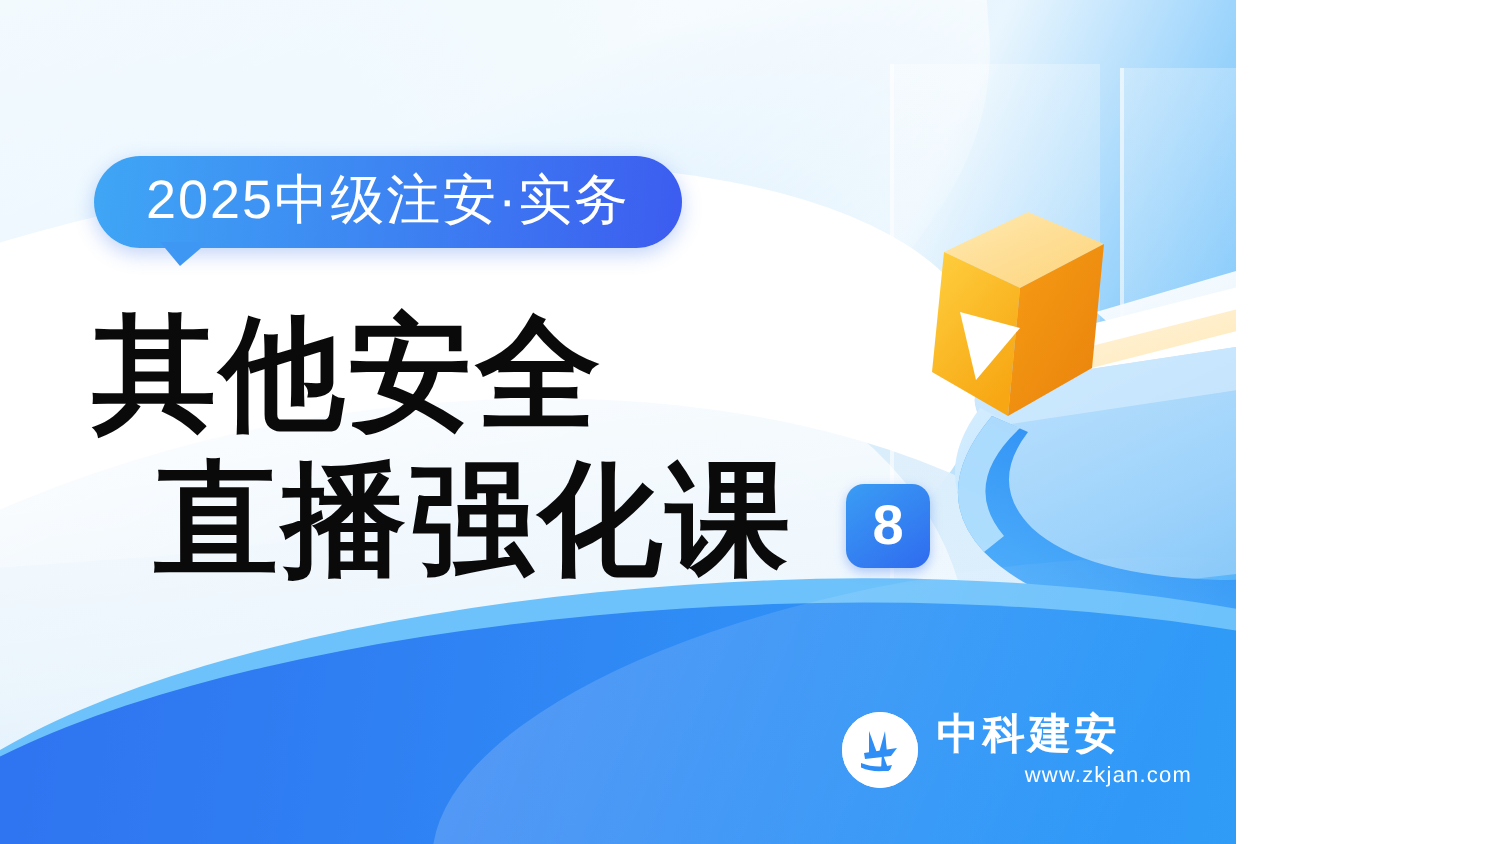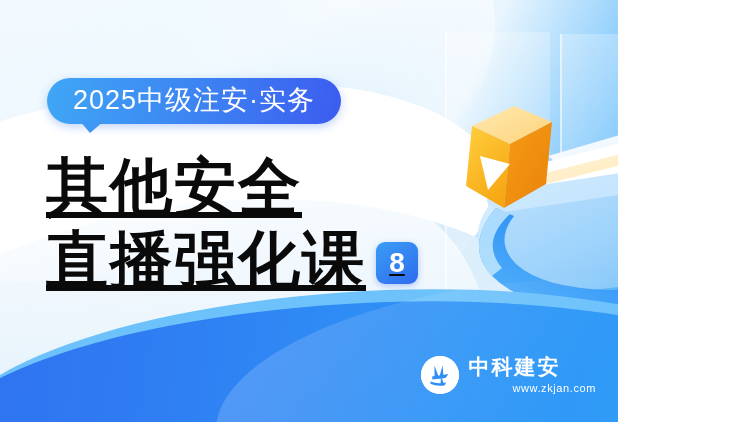--- a/index.html
+++ b/index.html
@@ -102,24 +102,23 @@
   
   #headline{
     position:absolute;left:46px;top:152px;
     color:#0a0a0a;
     font-family:"DejaVu Serif","Liberation Serif",serif;
     font-weight:bold;
     font-size:62px;
     line-height:1.13;
     letter-spacing:2px;
     white-space:nowrap;
-    text-decoration:underline;
   }
   .hl-line{position:relative;display:block;height:72px;}
-  #hl-line-2{display:flex;align-items:center;gap:10px;}
+  #hl-line-2{display:flex;align-items:center;gap:26px;margin-left:31px;}
   #title-highlight{
     position:absolute;left:2px;top:55px;
     width:148px;height:17px;
     background:#f7ef3d;
     z-index:-1;
   }
   #lesson-number{
     display:inline-flex;align-items:center;justify-content:center;
     width:42px;height:42px;
     border-radius:9px;

